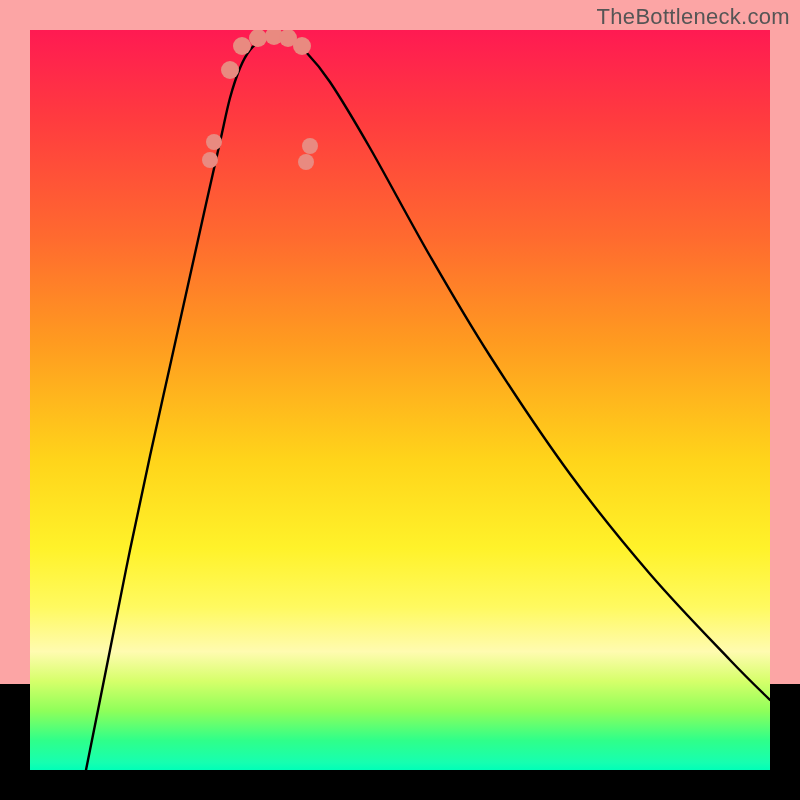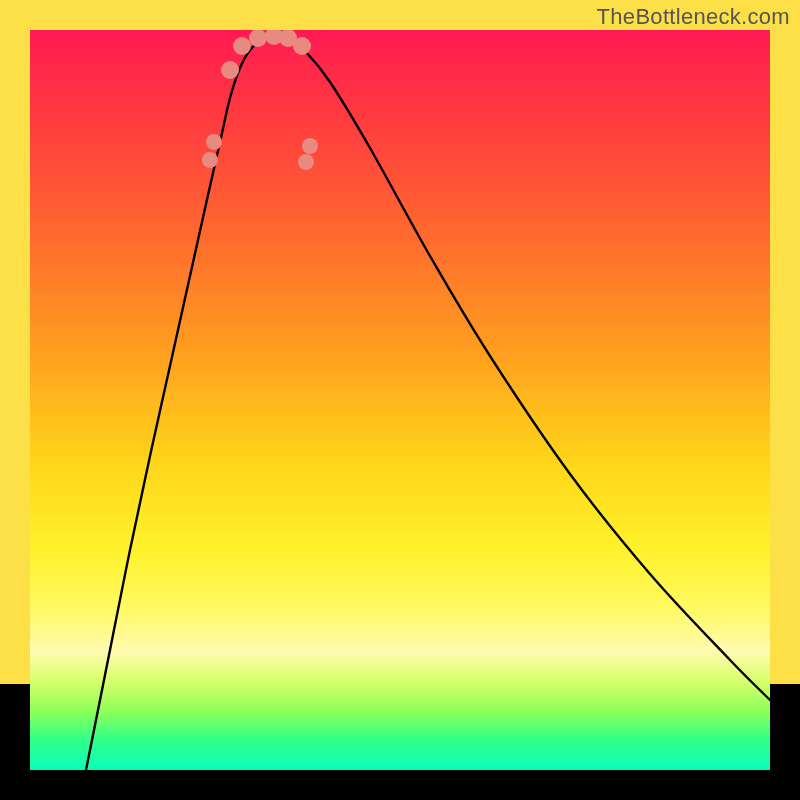--- a/index.html
+++ b/index.html
@@ -8,21 +8,21 @@
     width: 800px;
     height: 800px;
     overflow: hidden;
     background: #000;
     font-family: Arial, Helvetica, sans-serif;
   }
   .frame {
     position: absolute;
     left: 0; top: 0;
     width: 800px; height: 684px;
-    background: #fde047;
+    background: #fca5a5;
   }
   .plot {
     position: absolute;
     left: 30px;
     top: 30px;
     width: 740px;
     height: 740px;
     overflow: hidden;
   }
   .gradient {

